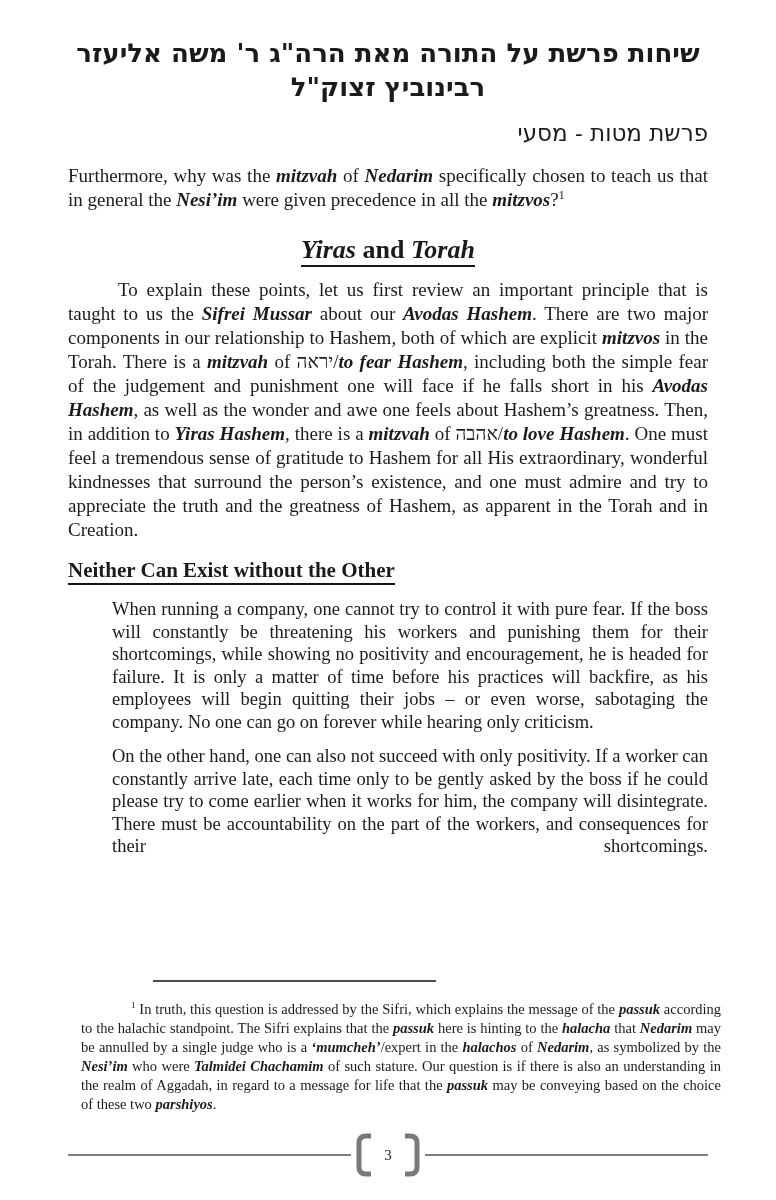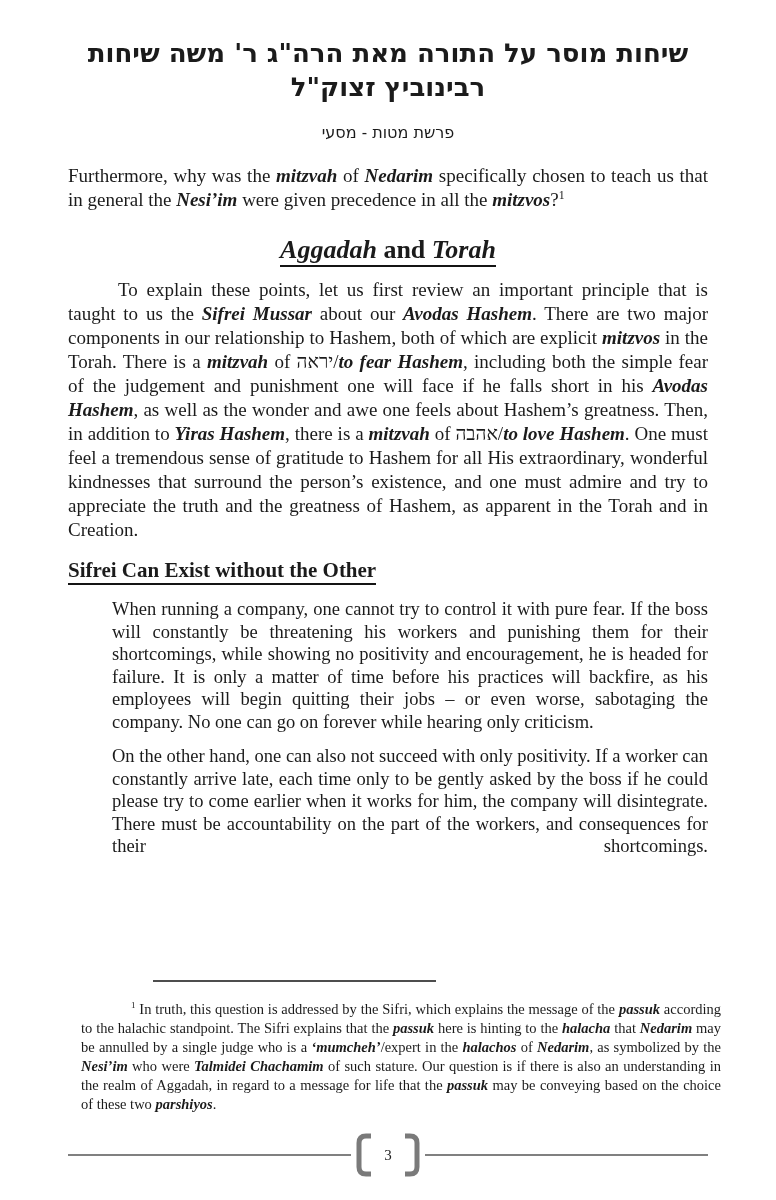--- a/index.html
+++ b/index.html
@@ -16,22 +16,22 @@
     font-family:"Liberation Serif","DejaVu Serif",serif;
     color:var(--text-color);
   }
   .content{position:absolute;top:0;left:68px;width:640px;}
   .hebrew-title{
     margin:36px 0 0 0;text-align:center;direction:rtl;
     font-size:26px;line-height:34px;font-weight:bold;
     font-family:"DejaVu Serif","DejaVu Sans",serif;
   }
   .hebrew-subtitle{
-    margin:16px 0 0 0;text-align:center;direction:rtl;
-    font-size:16px;line-height:26px;
+    margin:16px 0 0 0;direction:rtl;
+    font-size:23px;line-height:26px;
     font-family:"DejaVu Serif","DejaVu Sans",serif;
   }
   .para{
     margin:0;text-align:justify;
     font-size:19px;line-height:24px;
   }
   .para.first{margin-top:18px;}
   .para.indent{text-indent:50px;}
   .heading-center{
     margin:20px 0 10px 0;text-align:center;
@@ -71,27 +71,27 @@
     flex:0 0 auto;margin:0 9px;font-size:15px;color:#222;
     font-family:"Liberation Serif",serif;
   }
 </style>
 </head>
 <body>
 
 <div class="page">
 
   <div class="content">
-    <h1 class="hebrew-title">שיחות מוסר על התורה מאת הרה"ג ר' משה שיחות רבינוביץ זצוק"ל</h1>
+    <h1 class="hebrew-title">שיחות פרשת על התורה מאת הרה"ג ר' משה אליעזר רבינוביץ זצוק"ל</h1>
     <div class="hebrew-subtitle">פרשת מטות - מסעי</div>
     <div id="blocks">
         <p class="para first"><span class="r-n">Furthermore, why was the </span><span class="r-i">mitzvah</span><span class="r-n"> of </span><span class="r-i">Nedarim</span><span class="r-n"> specifically chosen to teach us that in general the </span><span class="r-i">Nesi’im</span><span class="r-n"> were given precedence in all the </span><span class="r-i">mitzvos</span><span class="r-n">?</span><sup class="r-sup">1</sup></p>
-        <h2 class="heading-center"><span class="underline"><span class="r-i">Aggadah</span><span class="r-n"> and </span><span class="r-i">Torah</span></span></h2>
+        <h2 class="heading-center"><span class="underline"><span class="r-i">Yiras</span><span class="r-n"> and </span><span class="r-i">Torah</span></span></h2>
         <p class="para indent"><span class="r-n">To explain these points, let us first review an important principle that is taught to us the </span><span class="r-i">Sifrei Mussar</span><span class="r-n"> about our </span><span class="r-i">Avodas Hashem</span><span class="r-n">. There are two major components in our relationship to Hashem, both of which are explicit </span><span class="r-i">mitzvos</span><span class="r-n"> in the Torah. There is a </span><span class="r-i">mitzvah</span><span class="r-n"> of </span><span class="r-he">יראה</span><span class="r-n">/</span><span class="r-i">to fear Hashem</span><span class="r-n">, including both the simple fear of the judgement and punishment one will face if he falls short in his </span><span class="r-i">Avodas Hashem</span><span class="r-n">, as well as the wonder and awe one feels about Hashem’s greatness. Then, in addition to </span><span class="r-i">Yiras Hashem</span><span class="r-n">, there is a </span><span class="r-i">mitzvah</span><span class="r-n"> of </span><span class="r-he">אהבה</span><span class="r-n">/</span><span class="r-i">to love Hashem</span><span class="r-n">. One must feel a tremendous sense of gratitude to Hashem for all His extraordinary, wonderful kindnesses that surround the person’s existence, and one must admire and try to appreciate the truth and the greatness of Hashem, as apparent in the Torah and in Creation.</span></p>
-        <h3 class="heading-left"><span class="underline"><span class="r-n">Sifrei Can Exist without the Other</span></span></h3>
+        <h3 class="heading-left"><span class="underline"><span class="r-n">Neither Can Exist without the Other</span></span></h3>
         <p class="quote"><span class="r-n">When running a company, one cannot try to control it with pure fear. If the boss will constantly be threatening his workers and punishing them for their shortcomings, while showing no positivity and encouragement, he is headed for failure. It is only a matter of time before his practices will backfire, as his employees will begin quitting their jobs – or even worse, sabotaging the company. No one can go on forever while hearing only criticism.</span></p>
         <p class="quote gap justify-last"><span class="r-n">On the other hand, one can also not succeed with only positivity. If a worker can constantly arrive late, each time only to be gently asked by the boss if he could please try to come earlier when it works for him, the company will disintegrate. There must be accountability on the part of the workers, and consequences for their shortcomings.</span></p>
       </div>
   </div>
 
   <div class="footnote-area">
     <hr class="footnote-sep">
     <p class="footnote-text" id="footnote-text"><sup class="r-sup">1</sup><span class="r-n"> In truth, this question is addressed by the Sifri, which explains the message of the </span><span class="r-i">passuk</span><span class="r-n"> according to the halachic standpoint. The Sifri explains that the </span><span class="r-i">passuk</span><span class="r-n"> here is hinting to the </span><span class="r-i">halacha</span><span class="r-n"> that </span><span class="r-i">Nedarim</span><span class="r-n"> may be annulled by a single judge who is a </span><span class="r-i">‘mumcheh’</span><span class="r-n">/expert in the </span><span class="r-i">halachos</span><span class="r-n"> of </span><span class="r-i">Nedarim</span><span class="r-n">, as symbolized by the </span><span class="r-i">Nesi’im</span><span class="r-n"> who were </span><span class="r-i">Talmidei Chachamim</span><span class="r-n"> of such stature. Our question is if there is also an understanding in the realm of Aggadah, in regard to a message for life that the </span><span class="r-i">passuk</span><span class="r-n"> may be conveying based on the choice of these two </span><span class="r-i">parshiyos</span><span class="r-n">.</span></p>
   </div>
 

